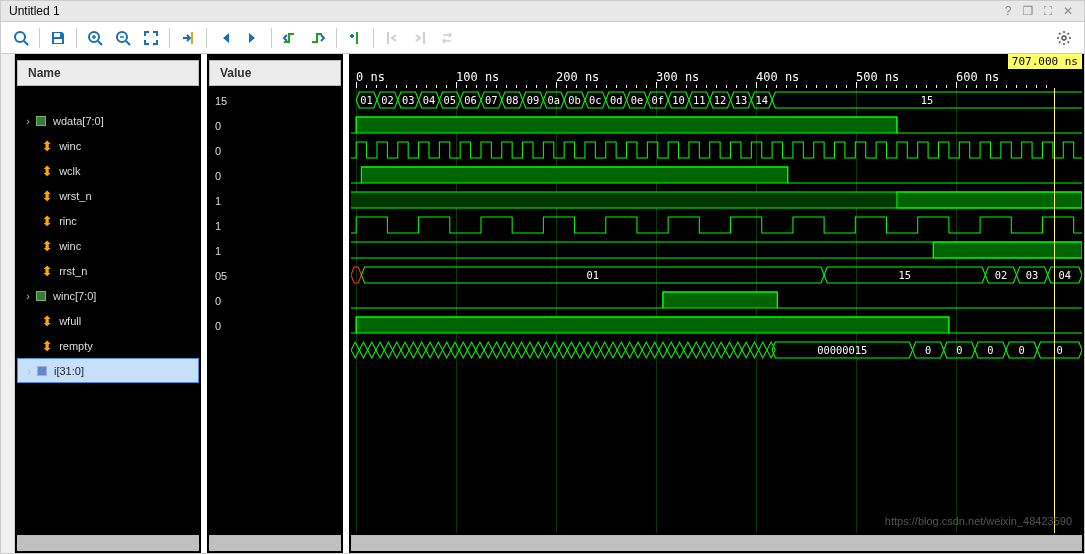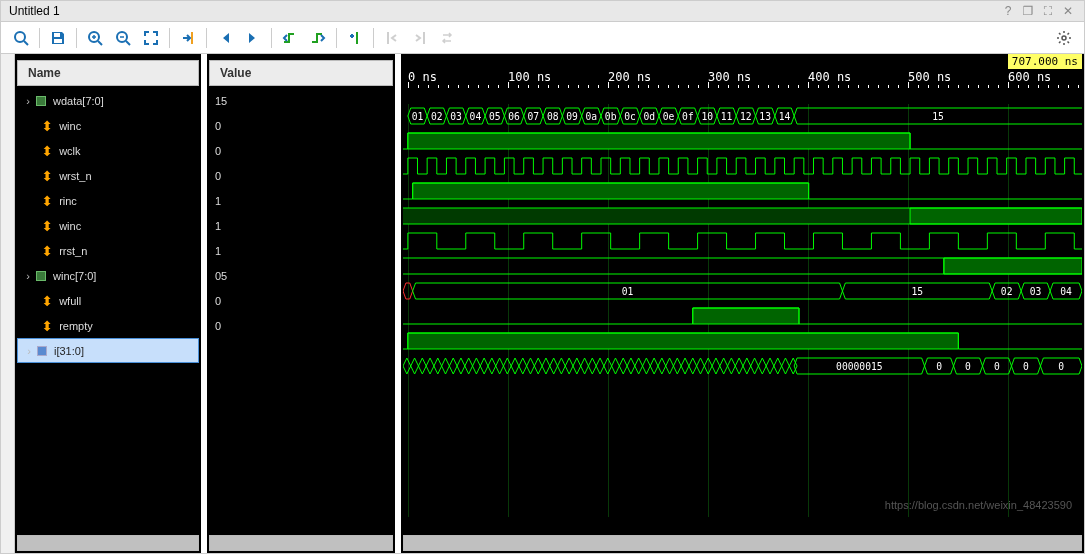--- a/index.html
+++ b/index.html
@@ -8,23 +8,23 @@
 .titlebar .title { font-weight: normal; }
 .titlebar .spacer { flex: 1; }
 .titlebar .wbtn { width: 16px; height: 16px; margin-left: 4px; color: #888; cursor: pointer; display: flex; align-items: center; justify-content: center; }
 .toolbar { height: 32px; background: #fff; border: 1px solid #ccc; border-top: none; display: flex; align-items: center; padding: 0 6px; }
 .tbtn { width: 28px; height: 24px; display: flex; align-items: center; justify-content: center; cursor: pointer; color: #1a6fb3; }
 .tsep { width: 1px; height: 20px; background: #ccc; margin: 0 4px; }
 .toolbar .spacer { flex: 1; }
 .workspace { display: flex; height: 500px; border: 1px solid #ccc; border-top: none; }
 .left-gutter { width: 14px; background: #f0f0f0; writing-mode: vertical-rl; font-size: 10px; color: #999; text-align: center; border-right: 1px solid #ccc; }
 .panel { background: #000; display: flex; flex-direction: column; }
-.panel.name { width: 186px; }
-.panel.value { width: 188px; }
-.panel.wave { flex: 1; position: relative; gap: 16px; }
+.panel.name { width: 186px; gap: 20px; }
+.panel.value { width: 136px; }
+.panel.wave { flex: 1; position: relative; }
 .splitter { width: 6px; background: #fff; cursor: col-resize; }
 .col-header { height: 26px; background: #ececec; border: 1px solid #bbb; display: flex; align-items: center; padding: 0 10px; font-weight: bold; color: #333; margin: 6px 2px 2px 2px; }
 .black-area { flex: 1; background: #000; margin: 0 2px; overflow: hidden; position: relative; }
 .row { height: 25px; display: flex; align-items: center; padding: 0 6px; color: #ddd; font-size: 11px; }
 .row.selected { background: #c7dffb; color: #222; border: 1px solid #4a90d9; }
 .sig-icon { width: 12px; height: 12px; margin-right: 6px; display: inline-flex; align-items: center; justify-content: center; }
 .expand { color: #bbb; width: 10px; display: inline-block; text-align: center; margin-right: 2px; }
 .bus-icon { background: #3a7a3a; border: 1px solid #6aba6a; width: 10px; height: 10px; }
 .bit-icon { color: #ffa500; font-size: 14px; }
 .int-icon { background: #5a8ad0; border: 1px solid #aac; width: 10px; height: 10px; }

